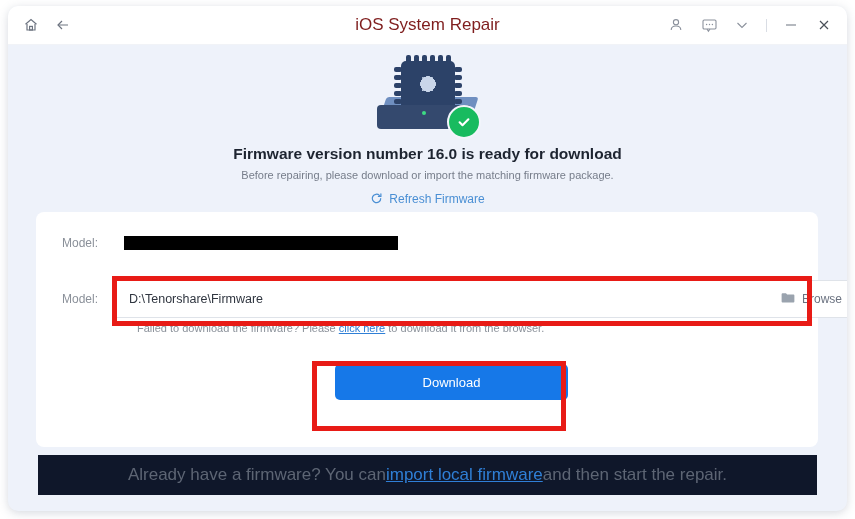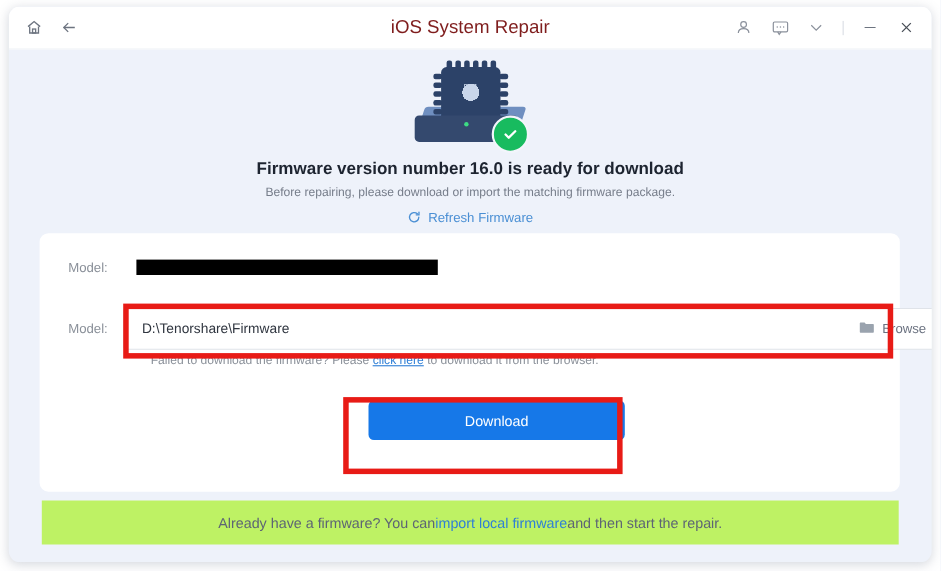--- a/index.html
+++ b/index.html
@@ -299,29 +299,30 @@
     cursor: pointer;
   }
 
   
   .footer {
     position: absolute;
     left: 30px;
     top: 449px;
     width: 779px;
     height: 40px;
-    background: #bef264;
+    background: #0f172a;
     display: flex;
     align-items: center;
     justify-content: center;
-    font-size: 13px;
+    font-size: 17px;
     color: #5d6574;
   }
   .footer a {
     color: #2f7fd6;
+    text-decoration: underline;
     cursor: pointer;
     text-align: center;
   }
 
   
   .annot {
     position: absolute;
     border: 5px solid #e81b16;
     box-sizing: border-box;
     pointer-events: none;

